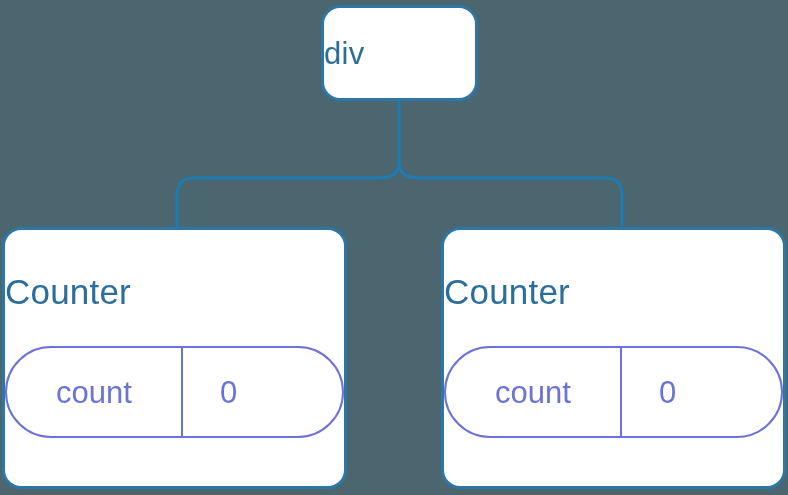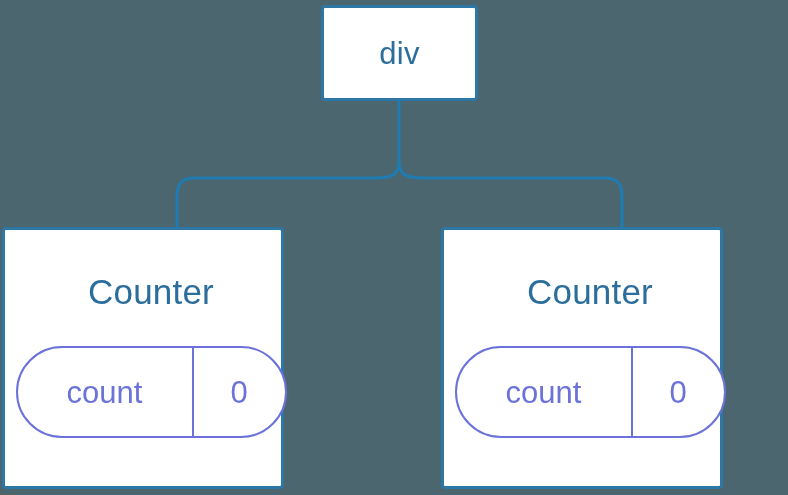--- a/index.html
+++ b/index.html
@@ -32,48 +32,46 @@
     height: 495px;
     pointer-events: none;
   }
 
   
   .node {
     position: absolute;
     box-sizing: border-box;
     background: #ffffff;
     border: 3px solid #2c77a5;
-    border-radius: 4px;
+    border-radius: 19px;
     display: flex;
     flex-direction: column;
-    align-items: center;
   }
 
   .node-root {
     left: 321px;
     top: 5px;
     width: 157px;
     height: 96px;
     justify-content: center;
   }
 
   .node-root .node-title {
     font-size: 31px;
     line-height: 1;
     color: #2b6e9c;
     letter-spacing: 0.3px;
   }
 
   .node-child {
     top: 227px;
-    width: 282px;
+    width: 345px;
     height: 262px;
     justify-content: flex-start;
     padding-top: 44px;
-    padding-left: 16px;
   }
 
   .node-child-left  { left: 2px; }
   .node-child-right { left: 441px; }
 
   .node-child .node-title {
     font-size: 35px;
     line-height: 1;
     color: #2b6e9c;
     letter-spacing: 0.2px;

